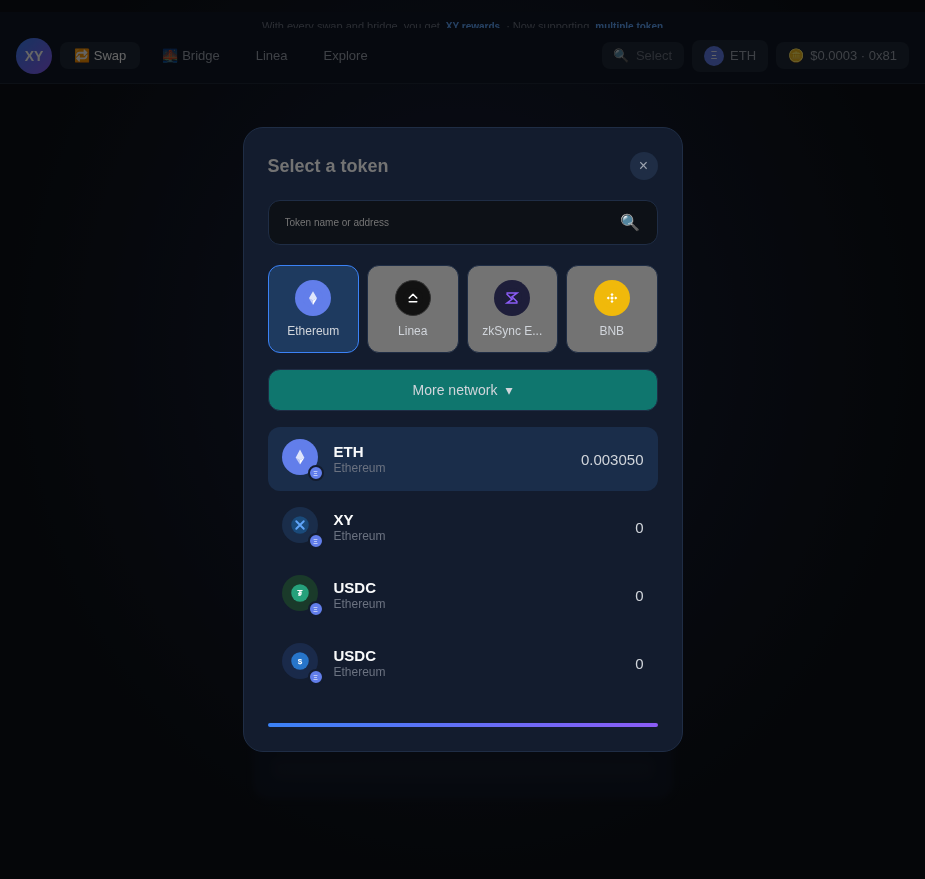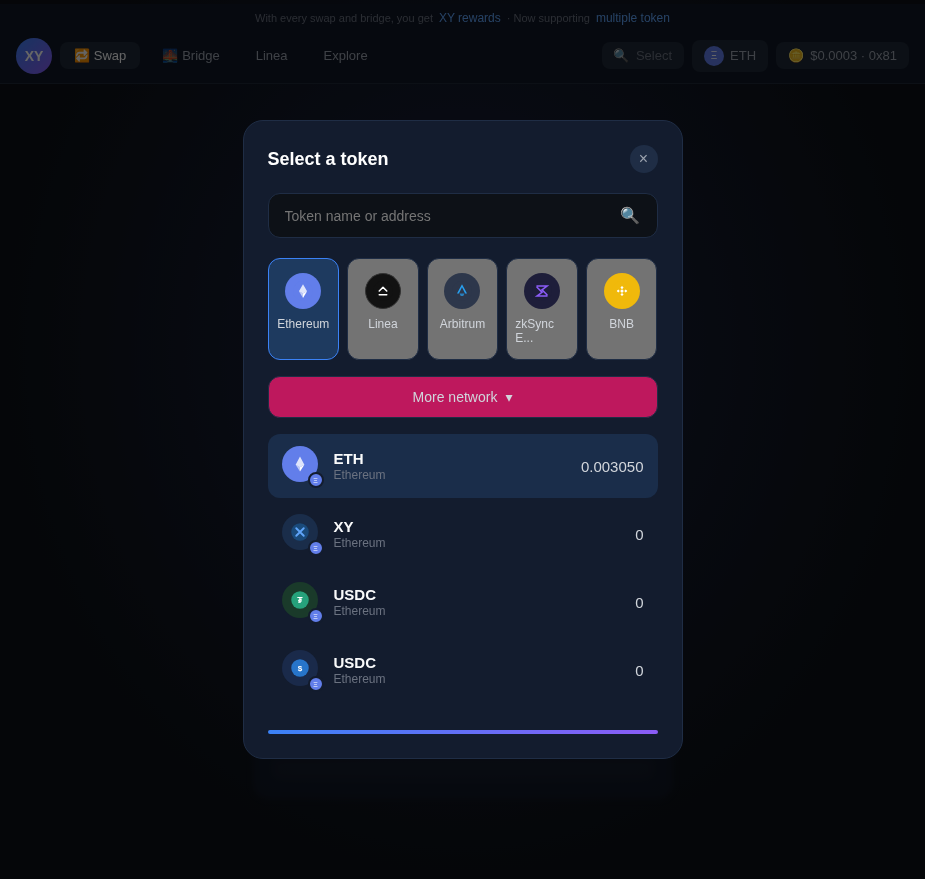--- a/index.html
+++ b/index.html
@@ -17,39 +17,40 @@
     .bg-overlay {
       position: absolute;
       inset: 0;
       background: radial-gradient(ellipse at 50% 40%, #1a2340 0%, #0d1117 70%);
       z-index: 0;
     }
 
     
     .top-bar {
       position: absolute;
-      top: 4px;
+      top: 12px;
       left: 0;
       right: 0;
       height: 28px;
       background: #111827;
       display: flex;
       align-items: center;
       justify-content: center;
       gap: 6px;
       z-index: 1;
     }
     .top-bar-text {
       font-size: 11px;
       color: #6b7280;
     }
     .top-bar-link {
-      font-size: 12px;
+      font-size: 10px;
       color: #60a5fa;
       cursor: pointer;
+      font-weight: bold;
     }
 
     
     .navbar {
       position: absolute;
       top: 28px;
       left: 0;
       right: 0;
       height: 56px;
       background: #111827;
@@ -156,21 +157,21 @@
 
     .modal-header {
       display: flex;
       align-items: center;
       justify-content: space-between;
       margin-bottom: 20px;
     }
     .modal-title {
       font-size: 18px;
       font-weight: 600;
-      color: #ffffff;
+      color: #737373;
     }
     .modal-close {
       width: 28px;
       height: 28px;
       border-radius: 50%;
       background: #1f2d45;
       border: none;
       cursor: pointer;
       display: flex;
       align-items: center;
@@ -188,21 +189,21 @@
       border-radius: 12px;
       padding: 12px 16px;
       margin-bottom: 20px;
       gap: 10px;
     }
     .search-input {
       flex: 1;
       background: transparent;
       border: none;
       outline: none;
-      font-size: 14px;
+      font-size: 10px;
       color: #a3a3a3;
     }
     .search-icon {
       color: #4b5563;
       font-size: 16px;
     }
 
     
     .network-row {
       display: flex;
@@ -239,21 +240,21 @@
     .eth-icon { background: #627eea; }
     .linea-icon { background: #121212; border: 1px solid #333; }
     .arb-icon { background: #2d374b; }
     .zk-icon { background: #1e1e3a; }
     .bnb-icon { background: #f0b90b; }
 
     
     .more-network-btn {
       width: 100%;
       padding: 12px;
-      background: #be185d;
+      background: #0f766e;
       border: 1px solid #1f2d45;
       border-radius: 12px;
       color: #d1d5db;
       font-size: 14px;
       cursor: pointer;
       display: flex;
       align-items: center;
       justify-content: center;
       gap: 8px;
       margin-bottom: 16px;
@@ -428,30 +429,20 @@
       <div class="network-chip">
         <div class="network-icon linea-icon">
           <svg width="20" height="20" viewBox="0 0 32 32">
             <circle cx="16" cy="16" r="16" fill="#121212"></circle>
             <path d="M10 22h12M10 16l6-6 6 6" stroke="white" stroke-width="2.5" stroke-linecap="round" stroke-linejoin="round" fill="none"></path>
           </svg>
         </div>
         <span>Linea</span>
       </div>
 
-      <div class="network-chip">
-        <div class="network-icon arb-icon">
-          <svg width="20" height="20" viewBox="0 0 32 32">
-            <circle cx="16" cy="16" r="16" fill="#2d374b"></circle>
-            <path d="M16 5L8 20h3l5-10 5 10h3L16 5z" fill="#28a0f0"></path>
-            <path d="M12 20l2 4h4l2-4H12z" fill="#28a0f0" opacity="0.7"></path>
-          </svg>
-        </div>
-        <span>Arbitrum</span>
-      </div>
 
       <div class="network-chip">
         <div class="network-icon zk-icon">
           <svg width="20" height="20" viewBox="0 0 32 32">
             <circle cx="16" cy="16" r="16" fill="#1e1e3a"></circle>
             <path d="M8 10l8 8-8 6h16M24 22l-8-8 8-6H8" stroke="#8b5cf6" stroke-width="2.5" fill="none" stroke-linecap="round"></path>
           </svg>
         </div>
         <span>zkSync E...</span>
       </div>

